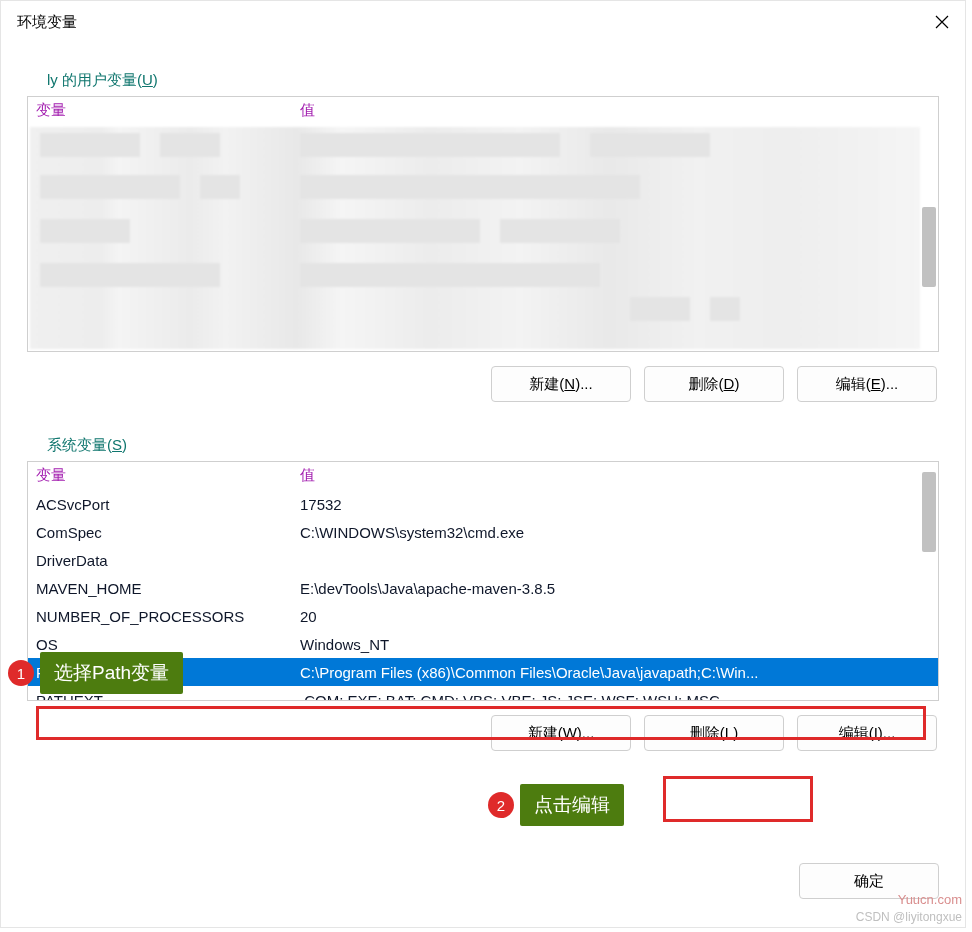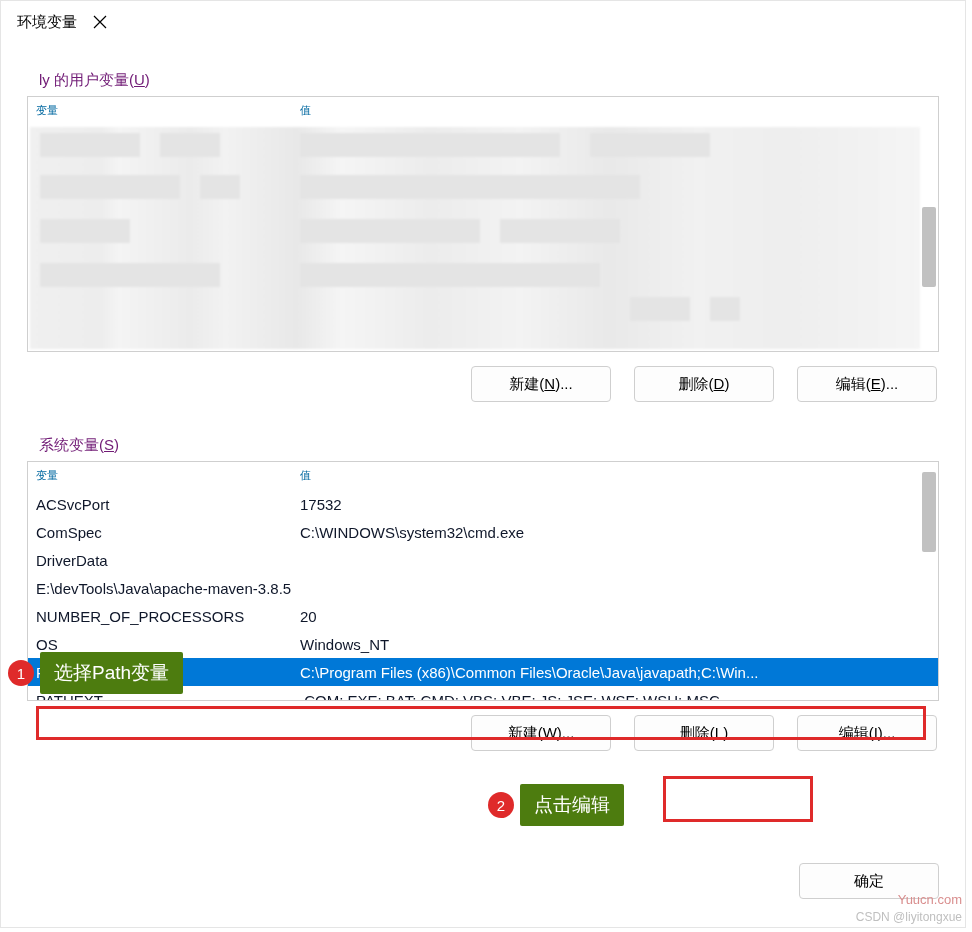--- a/index.html
+++ b/index.html
@@ -1,43 +1,43 @@
 <!DOCTYPE html>
 <html><head>
 <meta charset="utf-8">
 <style>
 *{box-sizing:border-box;margin:0;padding:0;font-family:"Microsoft YaHei","Segoe UI",Arial,sans-serif}
 body{background:#fff;width:972px;height:932px;overflow:hidden;position:relative}
 .dialog{width:966px;height:928px;border:1px solid #e5e5e5;background:#fff;display:flex;flex-direction:column;position:relative}
-.titlebar{height:42px;display:flex;align-items:center;justify-content:flex-start;padding:0 0 0 16px}
+.titlebar{height:42px;display:flex;align-items:center;justify-content:space-between;padding:0 0 0 16px}
 .titlebar-title{font-size:15px;color:#000}
 .close-btn{width:46px;height:42px;display:flex;align-items:center;justify-content:center;cursor:pointer}
 .close-btn svg{width:14px;height:14px}
 .spacer-top{height:28px}
 .section{margin:0 26px}
-.section-label{font-size:15px;color:#701a75;margin-bottom:6px;margin-left:12px}
+.section-label{font-size:15px;color:#0f766e;margin-bottom:6px;margin-left:20px}
 .underline{text-decoration:underline}
 .listbox{border:1px solid #cfcfcf;background:#fff;height:256px;position:relative;overflow:hidden}
 .listbox.sys{height:240px}
 .lb-header{display:flex;height:28px;align-items:center;border-bottom:1px solid transparent;background:#fff}
-.lb-col{font-size:11px;color:#0369a1;padding:4px 8px}
+.lb-col{font-size:15px;color:#a21caf;padding:4px 8px}
 .lb-col.var{width:264px}
 .lb-col.val{flex:1}
 .lb-body{overflow:hidden;height:calc(100% - 28px);position:relative}
 .lb-row{display:flex;height:28px;align-items:center;font-size:15px;color:#0f172a;cursor:pointer}
 .lb-row.selected{background:#0078d7;color:#fff}
 .lb-row .cell-var{width:264px;padding:0 8px;white-space:nowrap;overflow:hidden}
 .lb-row .cell-val{flex:1;padding:0 8px;white-space:nowrap;overflow:hidden;text-overflow:ellipsis}
 .scrollbar{position:absolute;right:2px;top:2px;width:14px;height:80px;background:#c1c1c1;border-radius:2px}
 .scrollbar.usr{top:110px}
 .scrollbar.sys{top:10px}
 .blur-area{position:absolute;left:2px;top:30px;right:18px;bottom:2px;background:linear-gradient(90deg,#f0f0f0 0%,#ededed 8%,#f4f4f4 10%,#ebebeb 18%,#f2f2f2 22%,#e8e8e8 30%,#f5f5f5 35%,#ececec 45%,#f3f3f3 55%,#e9e9e9 65%,#f1f1f1 75%,#eeeeee 85%,#f5f5f5 100%);filter:blur(1px)}
 .blur-overlay{position:absolute;inset:0}
 .blur-stripe{position:absolute;background:#e4e4e4;height:24px}
-.btn-row{display:flex;justify-content:flex-end;gap:23px;margin-top:14px;margin-right:2px}
+.btn-row{display:flex;justify-content:flex-end;gap:13px;margin-top:14px;margin-right:2px}
 .btn{width:140px;height:36px;border:1px solid #cfcfcf;background:#fdfdfd;font-size:15px;color:#000;display:flex;align-items:center;justify-content:center;cursor:pointer;border-radius:4px}
 .bottom-btn-row{display:flex;justify-content:flex-end;position:absolute;bottom:28px;right:26px}
 .btn.primary{width:140px}
 .annot{position:absolute;display:flex;align-items:center;z-index:100}
 .annot-num{width:26px;height:26px;border-radius:50%;background:#df2a2a;color:#fff;font-size:15px;display:flex;align-items:center;justify-content:center;font-weight:500}
 .annot-tip{background:#4d7c0f;color:#fff;font-size:19px;padding:8px 14px;border-radius:2px;margin-left:6px}
 .highlight-box{position:absolute;border:3px solid #df2a2a;pointer-events:none;z-index:50}
 .watermark{position:absolute;bottom:6px;right:10px;text-align:right;font-size:12px;color:#bfbfbf;line-height:1.4}
 .watermark .site{color:#d98e8e;font-size:13px}
 </style>
@@ -115,20 +115,21 @@
             <div class="cell-val">17532</div>
           </div>
           <div class="lb-row">
             <div class="cell-var">ComSpec</div>
             <div class="cell-val">C:\WINDOWS\system32\cmd.exe</div>
           </div>
           <div class="lb-row">
             <div class="cell-var">DriverData</div>
           </div>
           <div class="lb-row">
+            <div class="cell-var">MAVEN_HOME</div>
             <div class="cell-val">E:\devTools\Java\apache-maven-3.8.5</div>
           </div>
           <div class="lb-row">
             <div class="cell-var">NUMBER_OF_PROCESSORS</div>
             <div class="cell-val">20</div>
           </div>
           <div class="lb-row">
             <div class="cell-var">OS</div>
             <div class="cell-val">Windows_NT</div>
           </div>

